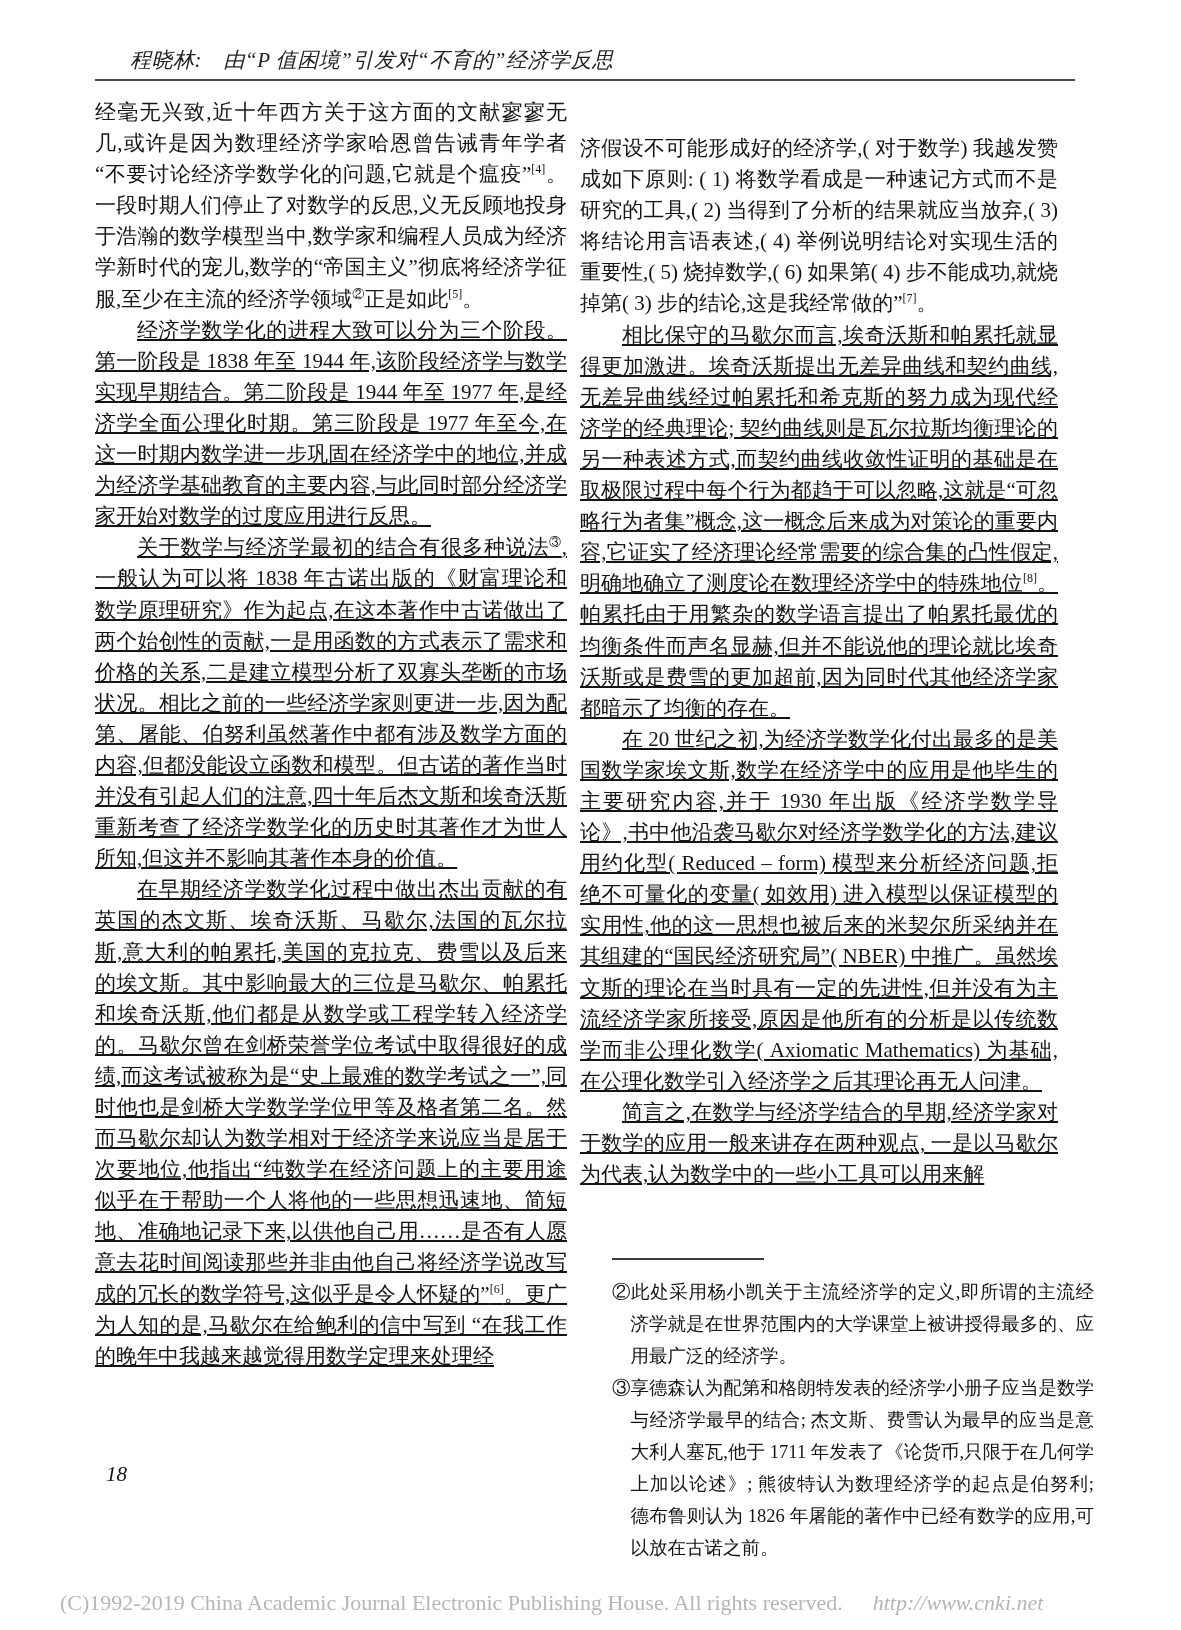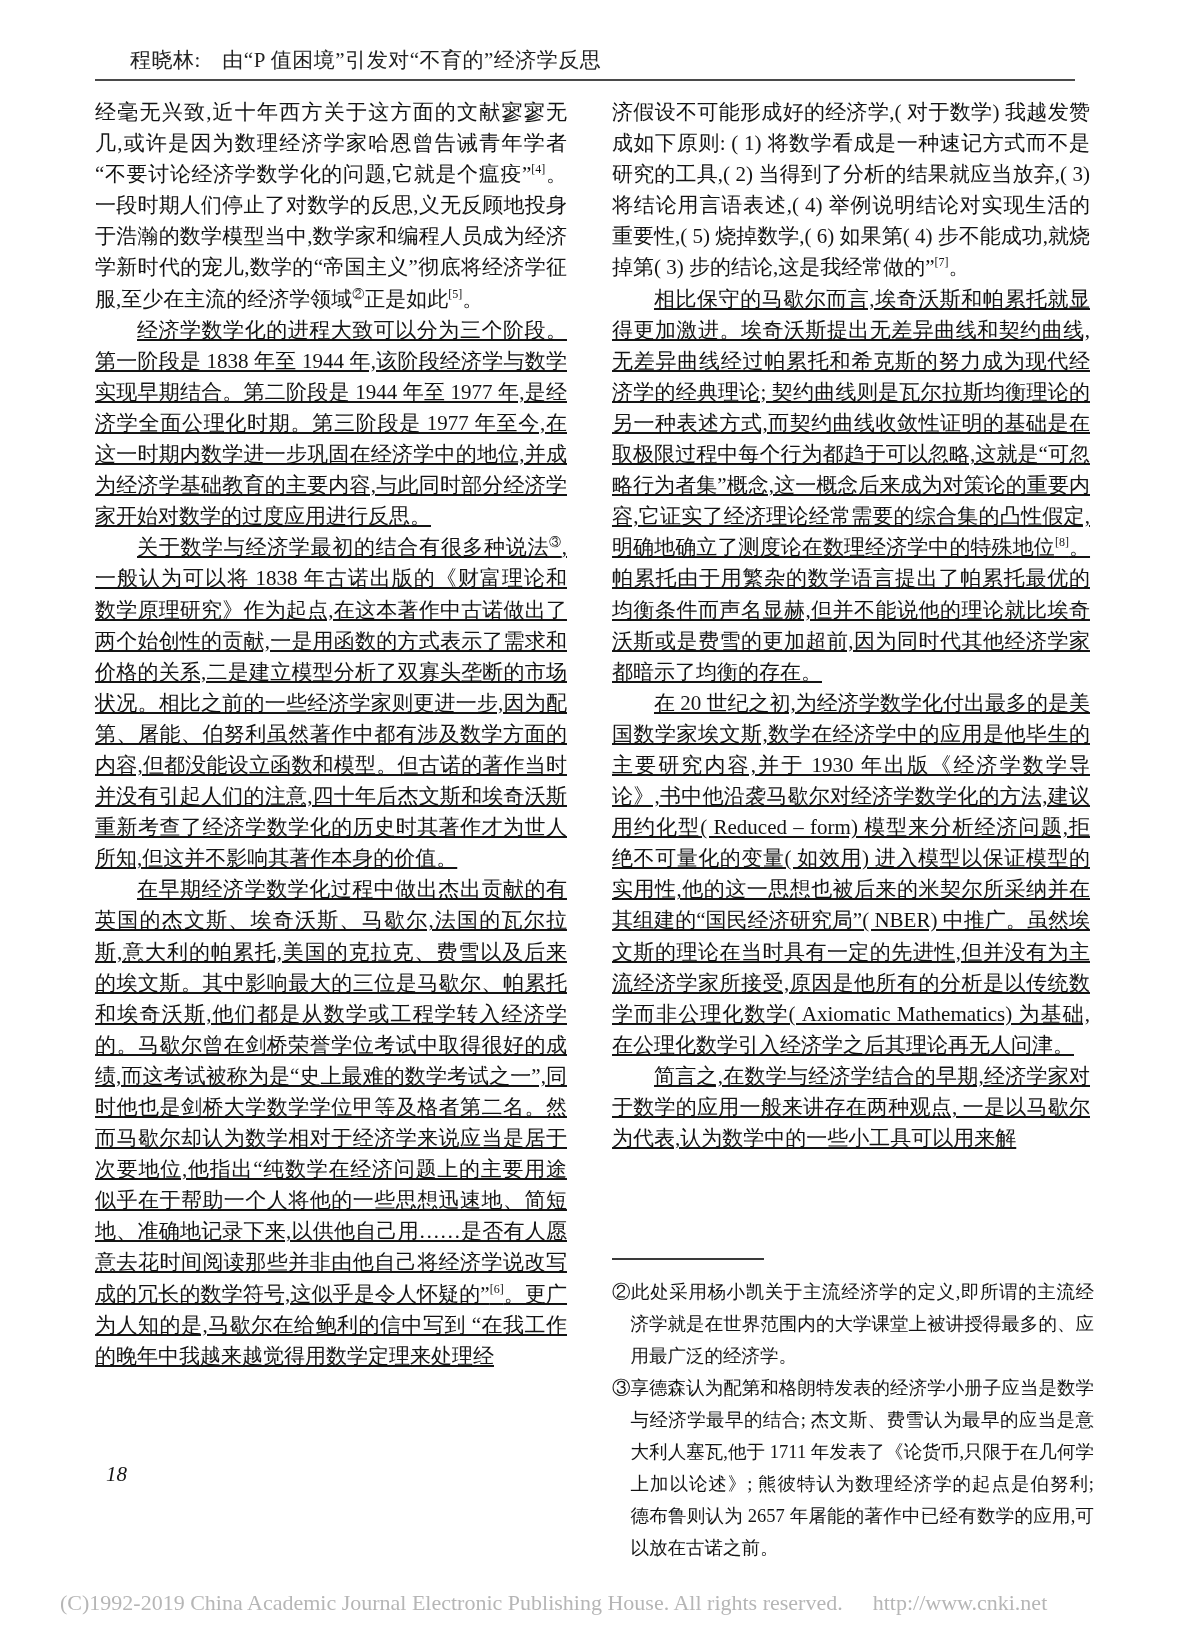--- a/index.html
+++ b/index.html
@@ -8,34 +8,35 @@
     width: 1181px; height: 1630px;
     font-family: "Liberation Serif", "DejaVu Serif", serif;
     color: #161616;
   }
   .page { position: relative; width: 1181px; height: 1630px; background: #ffffff; overflow: hidden; }
 
   .running-head {
     position: absolute; left: 130px; top: 46px;
     font-size: 21px; letter-spacing: 0.5px; color: #222;
     white-space: pre;
+    font-style: italic;
   }
   .header-rule {
     position: absolute; left: 95px; top: 79px;
     width: 980px; height: 2px; background: #4a4a4a;
   }
 
   .column {
     position: absolute; top: 97px;
     text-align: justify;
     font-size: 21px; line-height: 31.1px;
     color: #141414;
   }
   .column.left  { left: 95px;  width: 472px; }
-  .column.right { left: 612px; width: 478px; }
+  .column.right { left: 580px; width: 478px; margin-top: 36px; }
   .para { text-align: justify; }
   .para.indent { text-indent: 2em; text-decoration: underline; }
   sup.fn-ref {
     font-size: 12px; line-height: 0;
     vertical-align: super; letter-spacing: 0;
   }
 
   .page-number {
     position: absolute; left: 106px; top: 1462px;
     font-size: 21px; color: #141414; font-style: italic;
@@ -46,21 +47,21 @@
   .footnote {
     font-size: 18.5px; line-height: 32px;
     text-align: justify; color: #141414;
     padding-left: 1em; text-indent: -1em;
   }
 
   .footer {
     position: absolute; left: 38px; top: 1564px;
     font-size: 22px; color: #b6b6b6; white-space: pre;
   }
-  .footer-url { margin-left: 30px; }
+  .footer-url { margin-left: 30px; font-style: italic; }
 </style>
 </head>
 <body>
 
 <div class="page">
 
   <div class="running-head">程晓林:　由“P 值困境”引发对“不育的”经济学反思</div>
 
   <div class="header-rule"></div>
 
@@ -75,21 +76,21 @@
       <p class="para">济假设不可能形成好的经济学,( 对于数学) 我越发赞成如下原则: ( 1) 将数学看成是一种速记方式而不是研究的工具,( 2) 当得到了分析的结果就应当放弃,( 3) 将结论用言语表述,( 4) 举例说明结论对实现生活的重要性,( 5) 烧掉数学,( 6) 如果第( 4) 步不能成功,就烧掉第( 3) 步的结论,这是我经常做的”<sup class="fn-ref">[7]</sup>。</p>
       <p class="para indent">相比保守的马歇尔而言,埃奇沃斯和帕累托就显得更加激进。埃奇沃斯提出无差异曲线和契约曲线,无差异曲线经过帕累托和希克斯的努力成为现代经济学的经典理论; 契约曲线则是瓦尔拉斯均衡理论的另一种表述方式,而契约曲线收敛性证明的基础是在取极限过程中每个行为都趋于可以忽略,这就是“可忽略行为者集”概念,这一概念后来成为对策论的重要内容,它证实了经济理论经常需要的综合集的凸性假定,明确地确立了测度论在数理经济学中的特殊地位<sup class="fn-ref">[8]</sup>。帕累托由于用繁杂的数学语言提出了帕累托最优的均衡条件而声名显赫,但并不能说他的理论就比埃奇沃斯或是费雪的更加超前,因为同时代其他经济学家都暗示了均衡的存在。</p>
       <p class="para indent">在 20 世纪之初,为经济学数学化付出最多的是美国数学家埃文斯,数学在经济学中的应用是他毕生的主要研究内容,并于 1930 年出版《经济学数学导论》,书中他沿袭马歇尔对经济学数学化的方法,建议用约化型( Reduced – form) 模型来分析经济问题,拒绝不可量化的变量( 如效用) 进入模型以保证模型的实用性,他的这一思想也被后来的米契尔所采纳并在其组建的“国民经济研究局”( NBER) 中推广。虽然埃文斯的理论在当时具有一定的先进性,但并没有为主流经济学家所接受,原因是他所有的分析是以传统数学而非公理化数学( Axiomatic Mathematics) 为基础,在公理化数学引入经济学之后其理论再无人问津。</p>
       <p class="para indent">简言之,在数学与经济学结合的早期,经济学家对于数学的应用一般来讲存在两种观点, 一是以马歇尔为代表,认为数学中的一些小工具可以用来解</p>
     </div>
 
   <div class="footnotes">
     <div class="fn-rule"></div>
     <div id="fn-list">
         <p class="footnote">②此处采用杨小凯关于主流经济学的定义,即所谓的主流经济学就是在世界范围内的大学课堂上被讲授得最多的、应用最广泛的经济学。</p>
-        <p class="footnote">③享德森认为配第和格朗特发表的经济学小册子应当是数学与经济学最早的结合; 杰文斯、费雪认为最早的应当是意大利人塞瓦,他于 1711 年发表了《论货币,只限于在几何学上加以论述》; 熊彼特认为数理经济学的起点是伯努利; 德布鲁则认为 2657 年屠能的著作中已经有数学的应用,可以放在古诺之前。</p>
+        <p class="footnote">③享德森认为配第和格朗特发表的经济学小册子应当是数学与经济学最早的结合; 杰文斯、费雪认为最早的应当是意大利人塞瓦,他于 1711 年发表了《论货币,只限于在几何学上加以论述》; 熊彼特认为数理经济学的起点是伯努利; 德布鲁则认为 1826 年屠能的著作中已经有数学的应用,可以放在古诺之前。</p>
       </div>
   </div>
 
   <div class="page-number">18</div>
 
   <div class="footer">
     <span>(C)1992-2019 China Academic Journal Electronic Publishing House. All rights reserved.</span><span class="footer-url">http://www.cnki.net</span>
   </div>
 
 </div>

